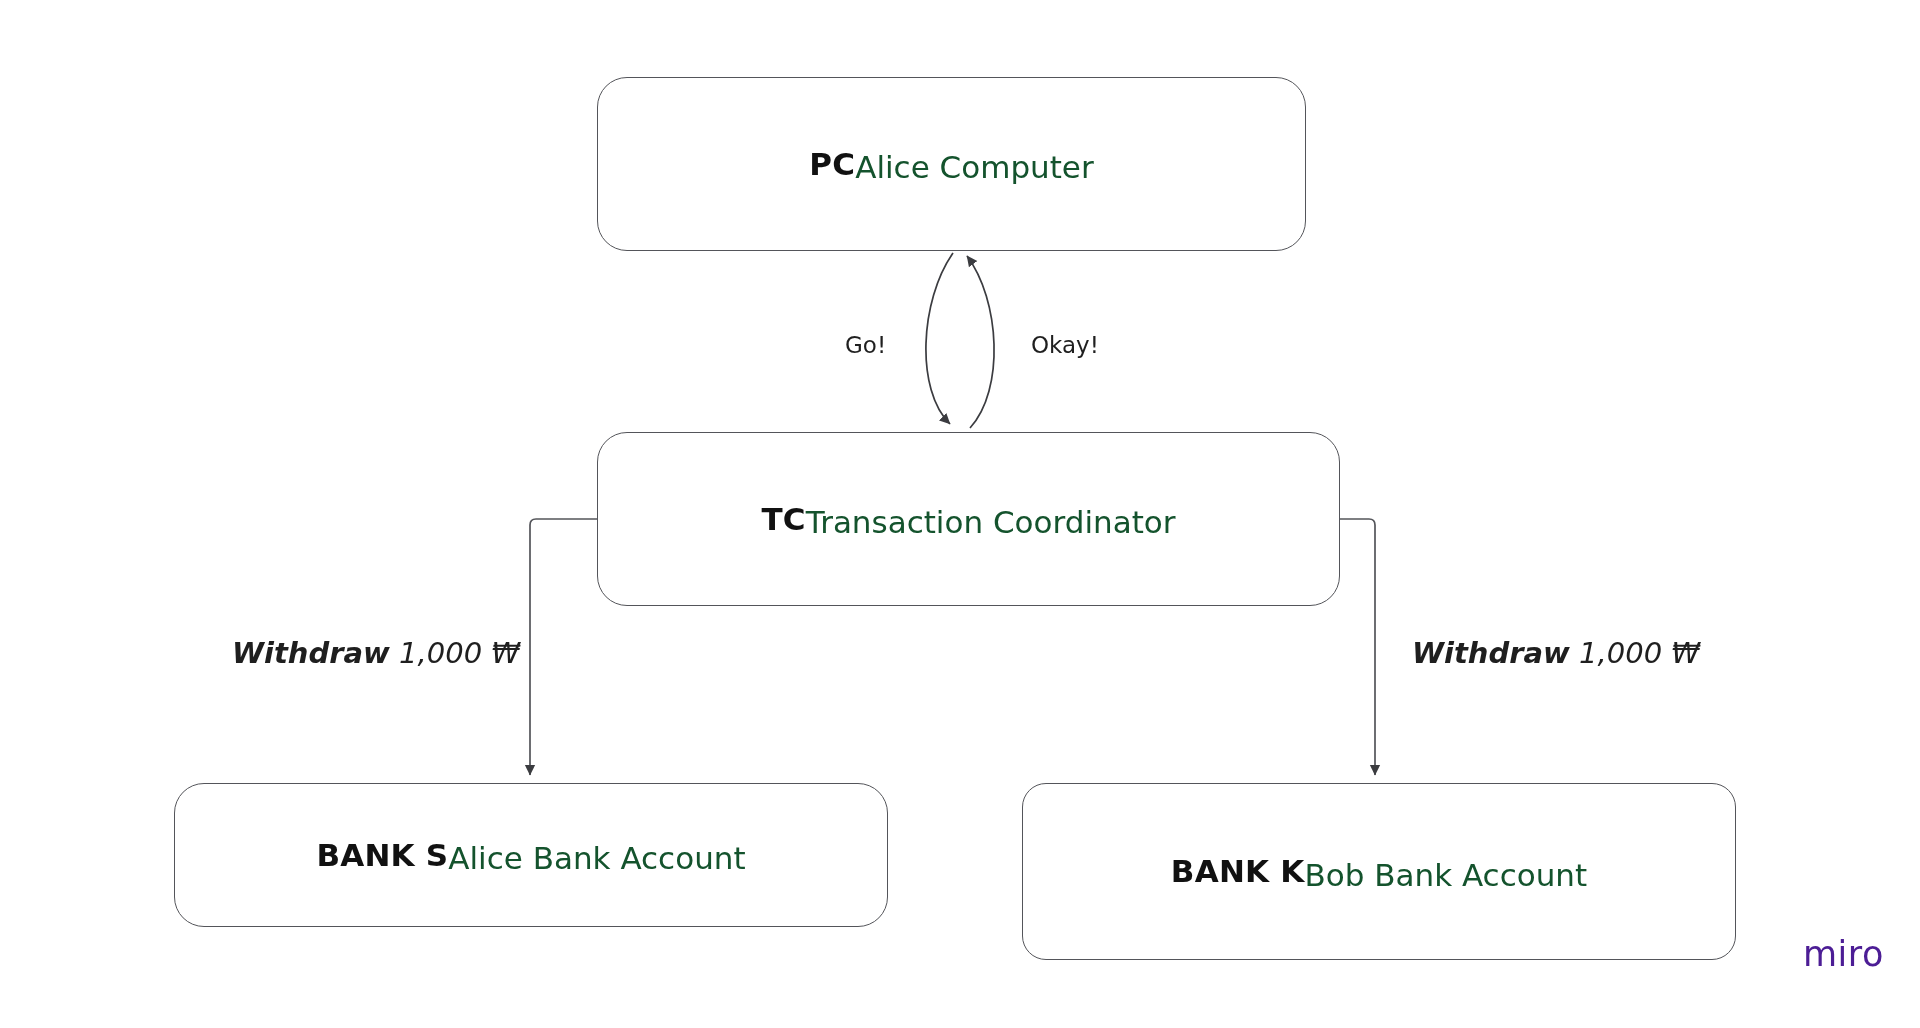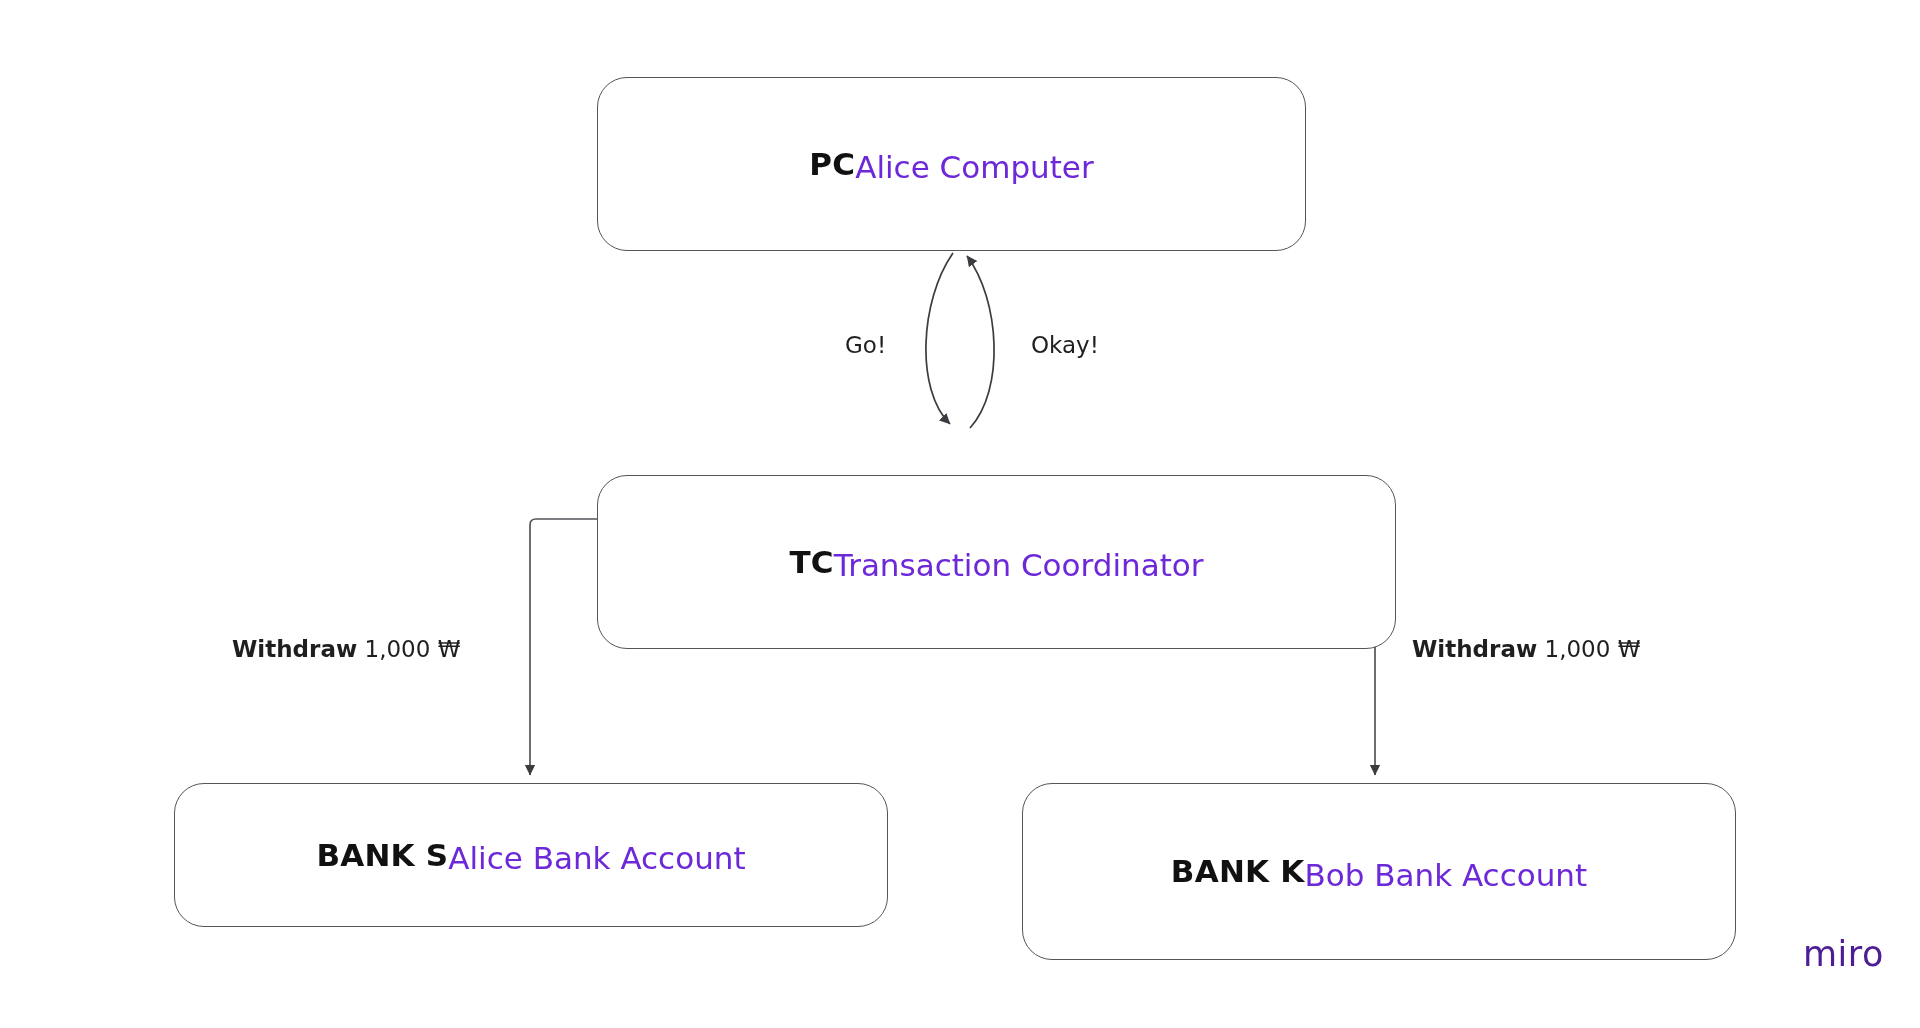--- a/index.html
+++ b/index.html
@@ -45,40 +45,40 @@
     font-size: 31px;
     line-height: 1.18;
     letter-spacing: 0.2px;
     color: #111111;
     text-align: center;
   }
   .node-subtitle {
     font-weight: 400;
     font-size: 31px;
     line-height: 1.2;
-    color: #6d28d9;
+    color: #14532d;
     text-align: center;
     margin-top: 8px;
   }
 
   #node-pc   { left: 597px;  top: 77px;  width: 709px; height: 174px; }
-  #node-tc   { left: 597px;  top: 432px; width: 799px; height: 174px; margin-top: 43px; }
+  #node-tc   { left: 597px;  top: 432px; width: 743px; height: 174px; }
   #node-bs   { left: 174px;  top: 783px; width: 714px; height: 144px; }
-  #node-bk   { left: 1022px; top: 783px; width: 714px; height: 177px; }
+  #node-bk   { left: 1022px; top: 783px; width: 714px; height: 177px; border-radius: 24px; }
 
   
   .edge-label {
     position: absolute;
     font-size: 23px;
     line-height: 1.2;
     color: #1f1f1f;
     white-space: nowrap;
   }
   .edge-label.small { font-size: 23px; }
-  .edge-label.amount { font-size: 23px; }
+  .edge-label.amount { font-size: 29px; font-style: italic; }
   .edge-label .strong { font-weight: 700; }
   .edge-label .plain  { font-weight: 400; }
 
   #label-go    { left: 845px;  top: 332px; }
   #label-okay  { left: 1013px; top: 332px; margin-left: 18px; }
   #label-withdraw { left: 232px;  top: 636px; }
   #label-deposit  { left: 1412px; top: 636px; }
 
   
   #watermark {

